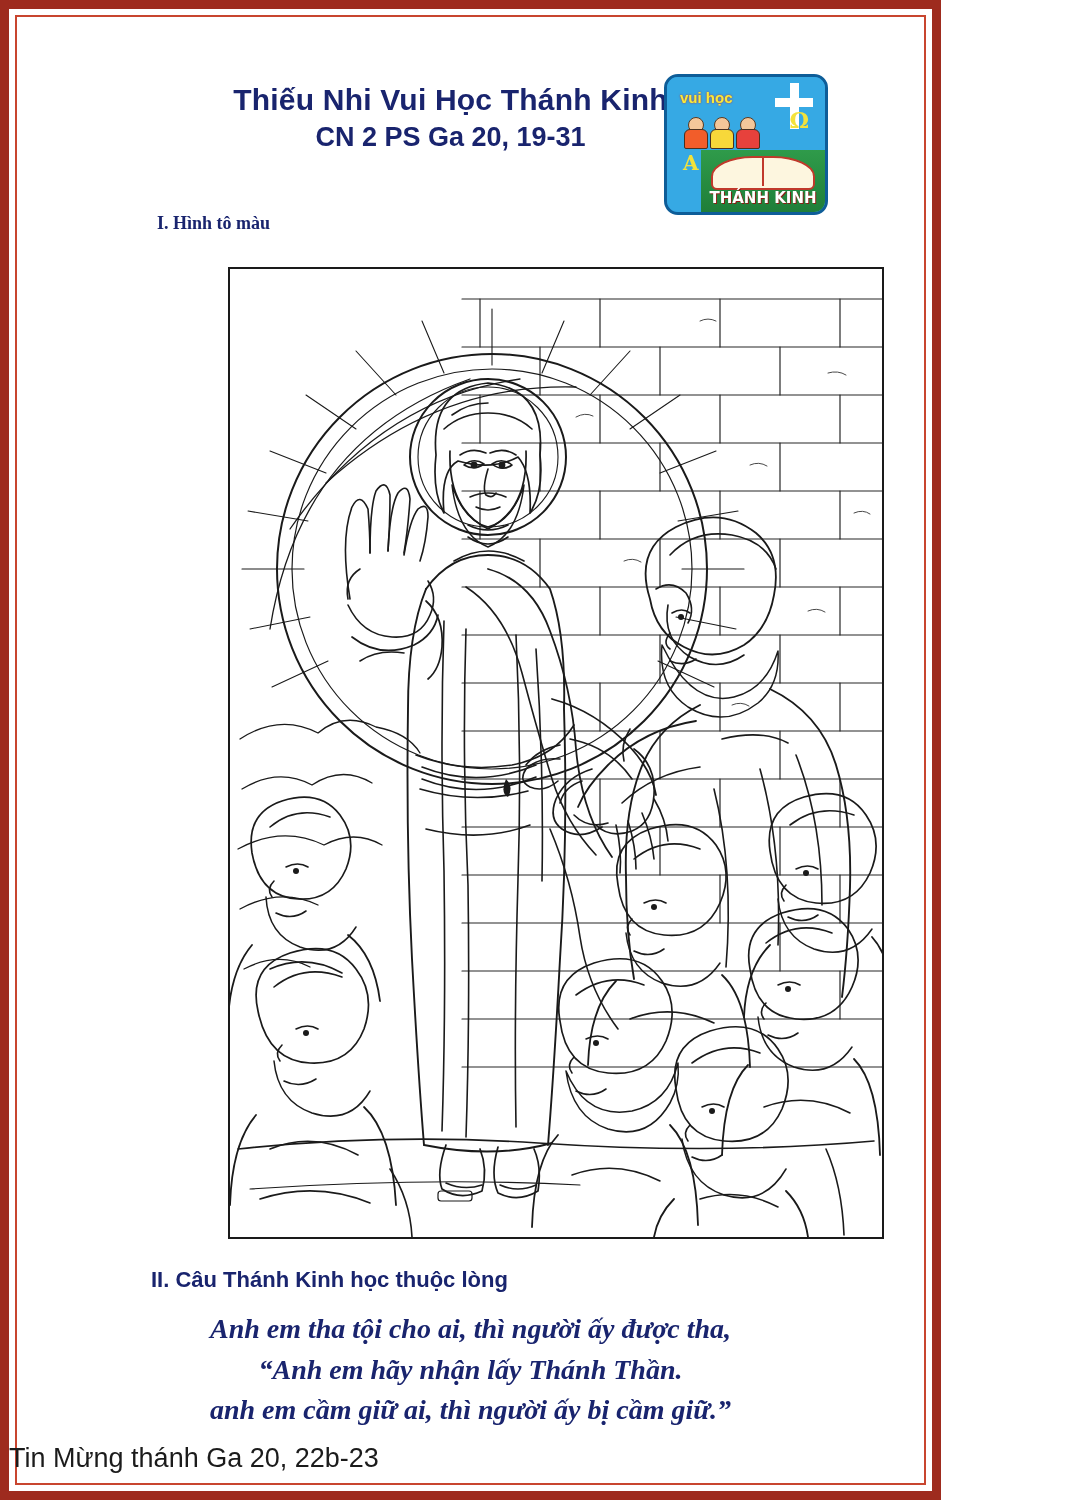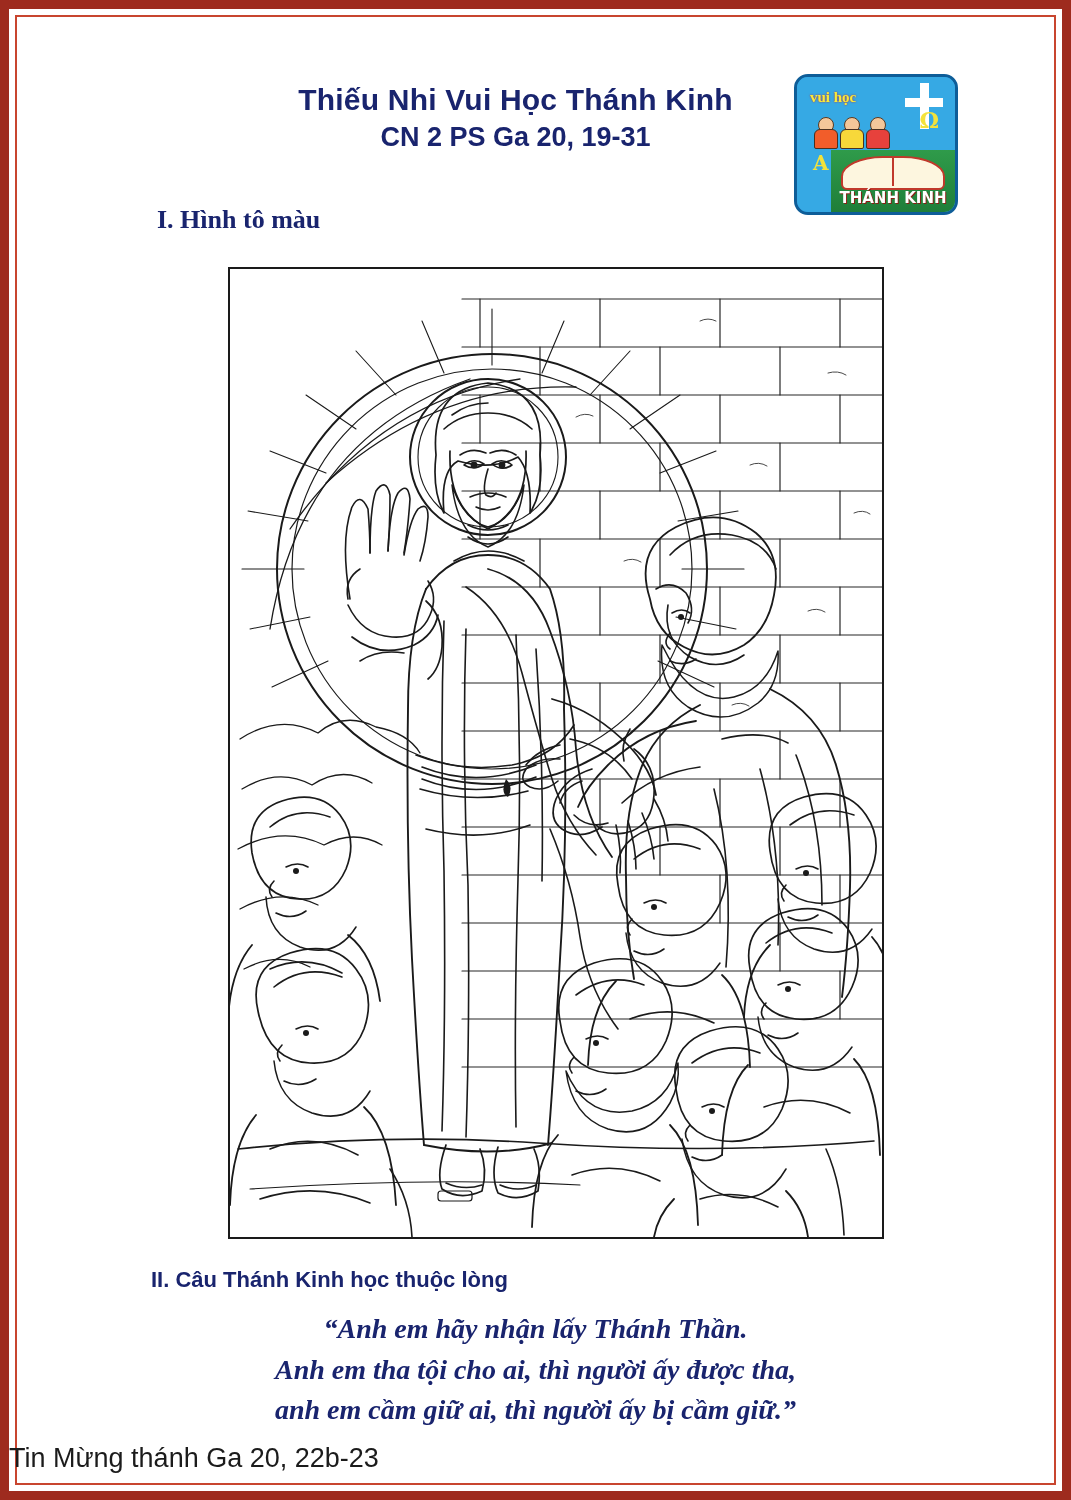--- a/index.html
+++ b/index.html
@@ -8,21 +8,21 @@
   }
   body {
     width: 1071px;
     height: 1500px;
     background: #ffffff;
     font-family: "Liberation Sans", sans-serif;
     overflow: hidden;
   }
   .page {
     position: relative;
-    width: 1071px;
+    width: 941px;
     height: 1500px;
     box-sizing: border-box;
     border: 9px solid #9e2b1e;
     background: #ffffff;
   }
   .inner {
     position: absolute;
     inset: 6px;
     border: 2px solid #c8452f;
     background: #ffffff;
@@ -67,21 +67,21 @@
     position: absolute; right: 26px; top: 6px; width: 9px; height: 46px;
     background: #ffffff;
   }
   .logo .cross-h {
     position: absolute; right: 12px; top: 21px; width: 38px; height: 9px;
     background: #ffffff;
   }
   .logo .vuihoc {
     position: absolute; left: 13px; top: 12px;
     font-size: 15px; font-weight: bold; color: #f7ec3a;
-    font-family: Liberation Serif, serif;
+    font-family: Liberation Sans, sans-serif;
     text-shadow: 0 0 2px #c9202a;
   }
   .logo .kids {
     position: absolute; left: 17px; top: 36px; width: 104px; height: 36px;
     display: flex; gap: 4px; align-items: flex-end;
   }
   .logo .kid { width: 22px; height: 32px; position: relative; }
   .logo .kid .head {
     position: absolute; top: 0; left: 4px; width: 14px; height: 14px;
     border-radius: 50%; background: #f4c79a; border: 1px solid #5a3a22;
@@ -119,22 +119,22 @@
   .logo .thanhkinh {
     position: absolute; left: 0; right: 0; bottom: 5px; text-align: center;
     font-size: 15px; font-weight: bold; color: #ffffff;
     font-family: "DejaVu Sans", sans-serif;
     text-shadow: 1px 1px 0 #8a1d14;
   }
   
   .section-1 {
     position: absolute;
     left: 148px;
-    top: 196px;
-    font-size: 26px;
+    top: 204px;
+    font-size: 18px;
     font-weight: bold;
     color: #19246e;
     font-family: "Liberation Serif", serif;
   }
   .section-2 {
     position: absolute;
     left: 142px;
     top: 1258px;
     font-size: 22px;
     font-weight: bold;
@@ -507,18 +507,18 @@
 
       <path d="M470 930 q40 -12 78 8"></path>
       <path d="M596 880 q16 36 18 86"></path>
       <path d="M160 900 q20 30 22 68"></path>
     </svg>
   </div>
 
   <div class="section-2">II. Câu Thánh Kinh học thuộc lòng</div>
 
   <div class="verse">
+    <div>Anh em tha tội cho ai, thì người ấy được tha,</div>
     <div>“Anh em hãy nhận lấy Thánh Thần.</div>
-    <div>Anh em tha tội cho ai, thì người ấy được tha,</div>
     <div>anh em cầm giữ ai, thì người ấy bị cầm giữ.”</div>
   </div>
   <div class="source">Tin Mừng thánh Ga 20, 22b-23</div>
 </div>
 
 </body></html>

